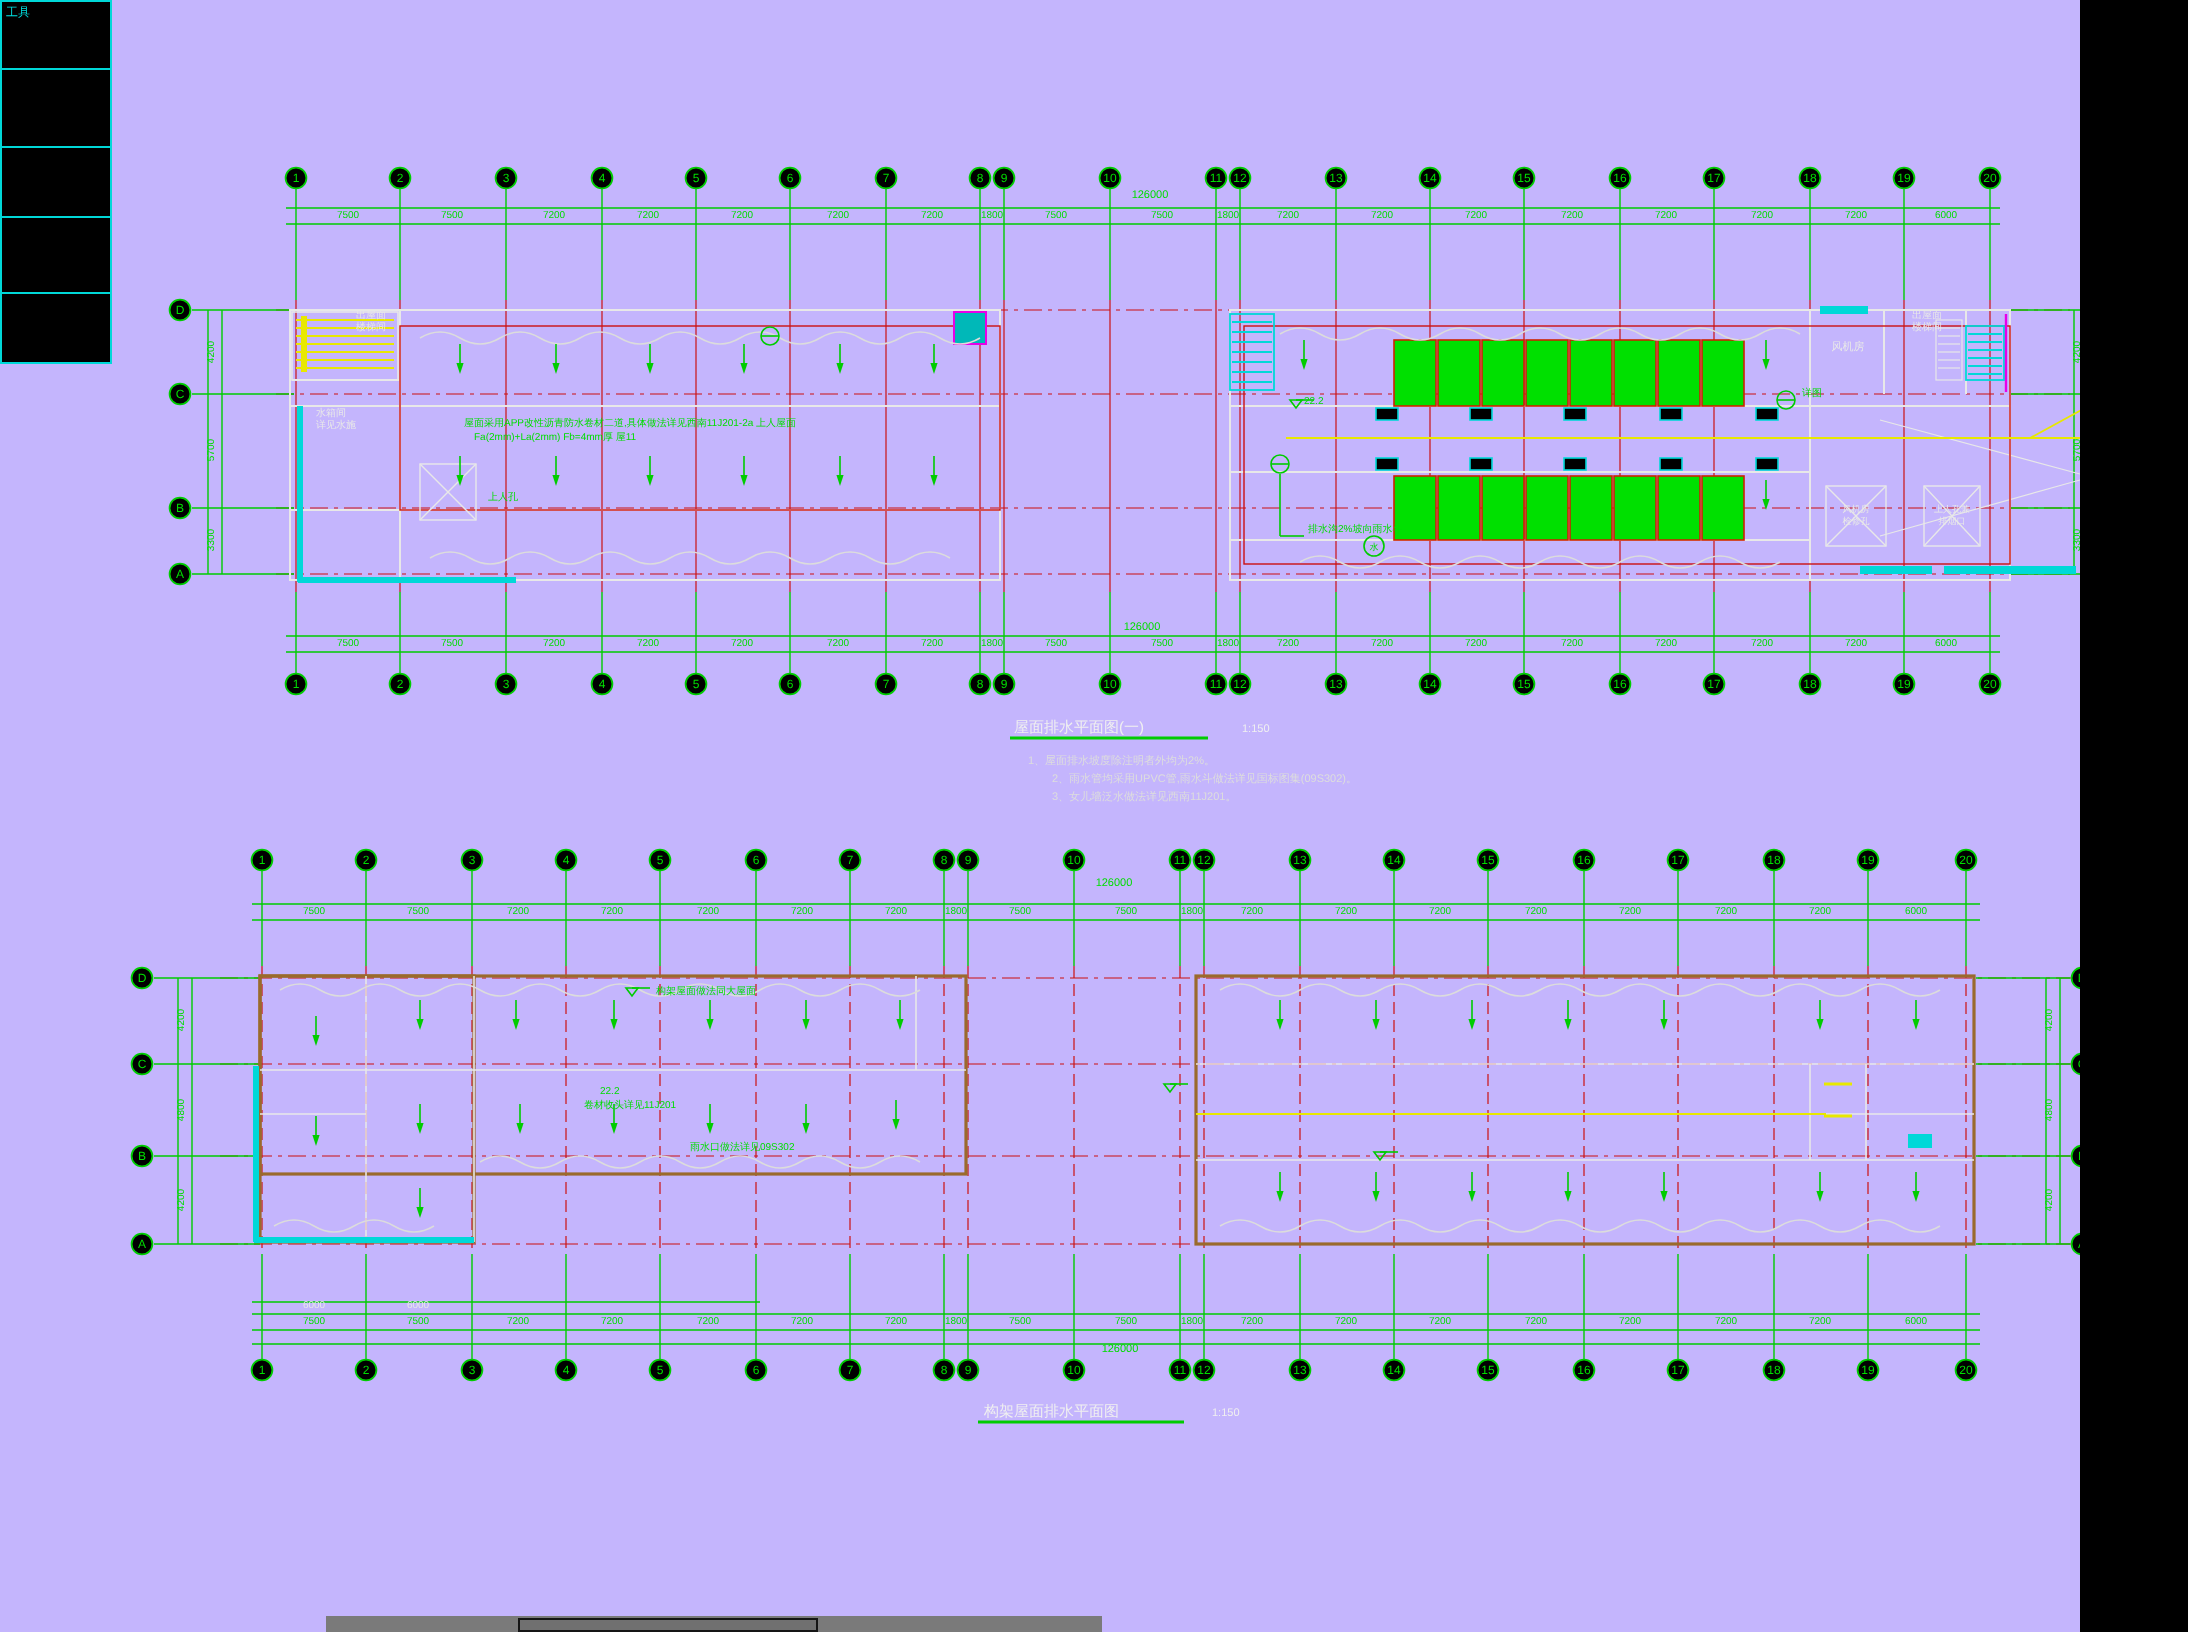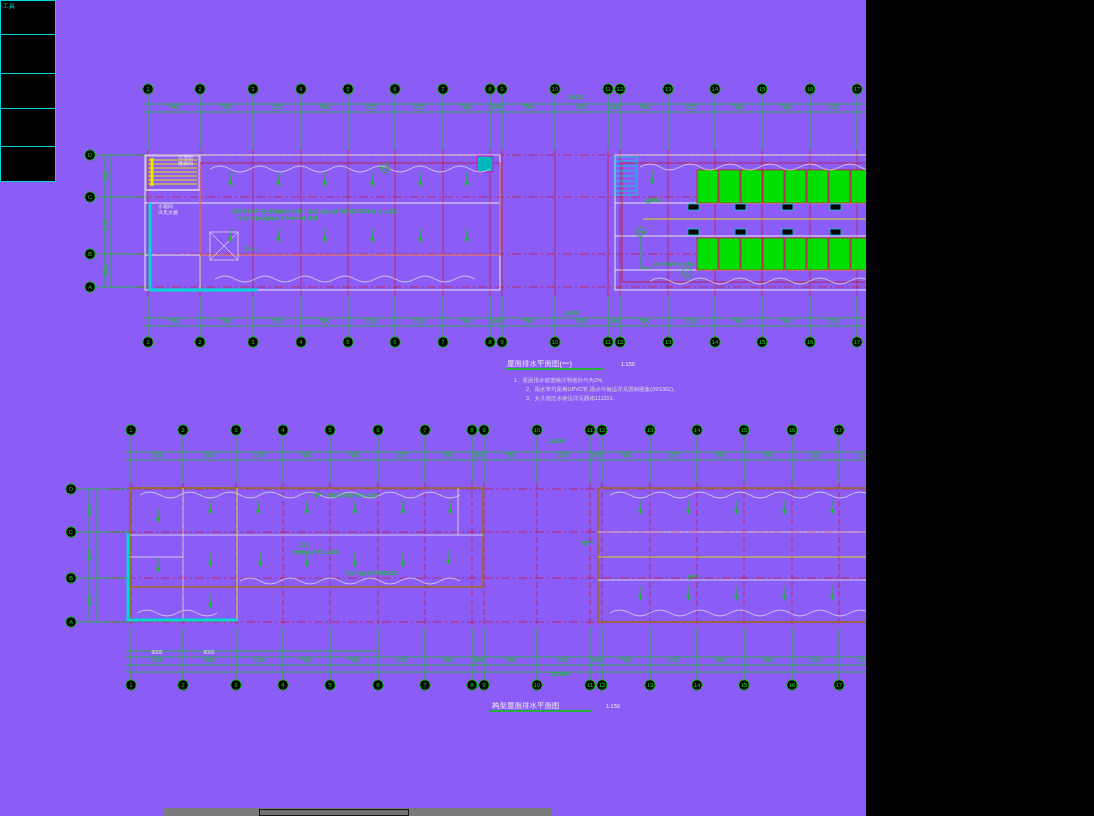--- a/index.html
+++ b/index.html
@@ -1,16 +1,16 @@
 <!DOCTYPE html>
 <html><head>
 <meta charset="utf-8">
 <style>
   html,body{margin:0;padding:0;background:#000;}
-  .wrap{position:relative;width:866px;height:816px;background:#8b5cf6;overflow:hidden;
+  .wrap{position:relative;width:1040px;height:816px;background:#c4b5fd;overflow:hidden;
         font-family:"Liberation Sans",sans-serif;}
   svg{position:absolute;left:0;top:0;}
   svg text{font-family:"Liberation Sans",sans-serif;}
   .palette{position:absolute;left:0;top:0;width:56px;height:182px;border:1px solid #00d8d8;
            background:#000;box-sizing:border-box;}
   .palette .cell{border-bottom:1px solid #00d8d8;}
   .palette .lbl{color:#00e0e0;font-size:6px;padding:1px 2px;}
   .statusbar{position:absolute;left:163px;top:808px;width:388px;height:8px;background:#7a7a7a;}
   .statusbar .thumb{position:absolute;left:96px;top:1px;width:148px;height:5px;background:#707070;
                     border:1px solid #151515;}

